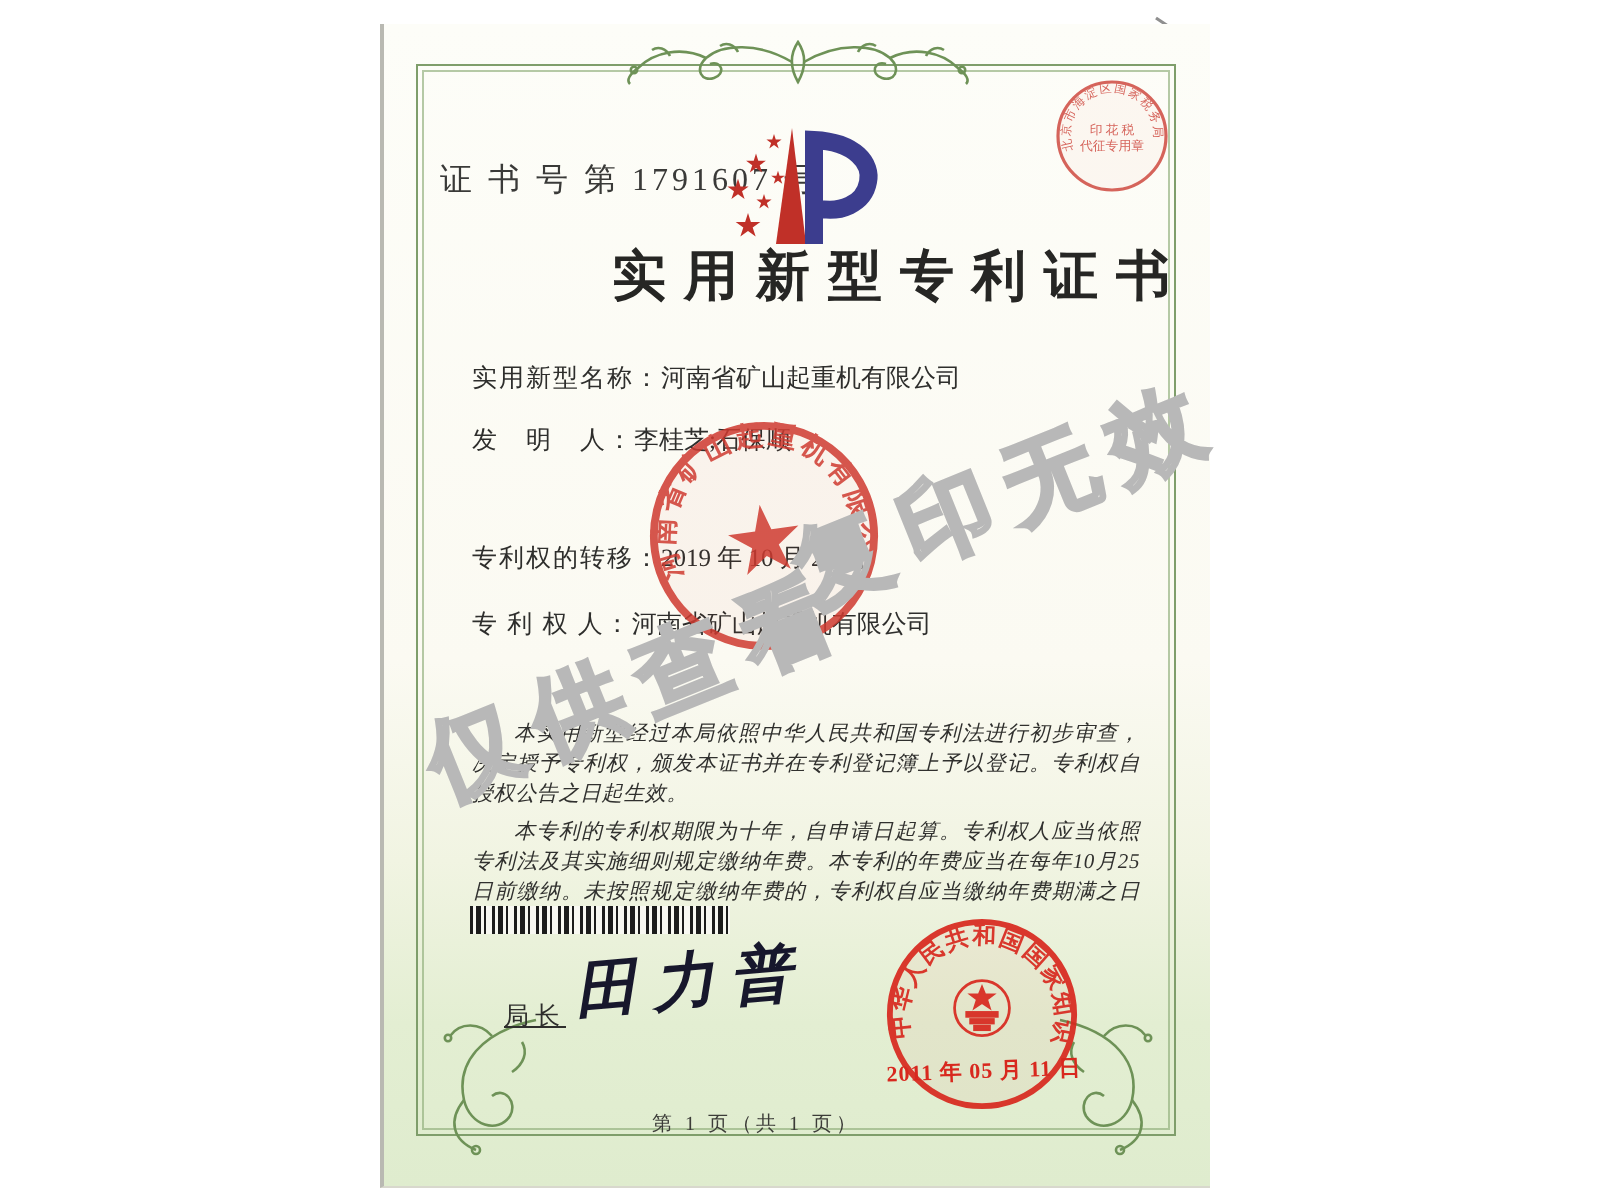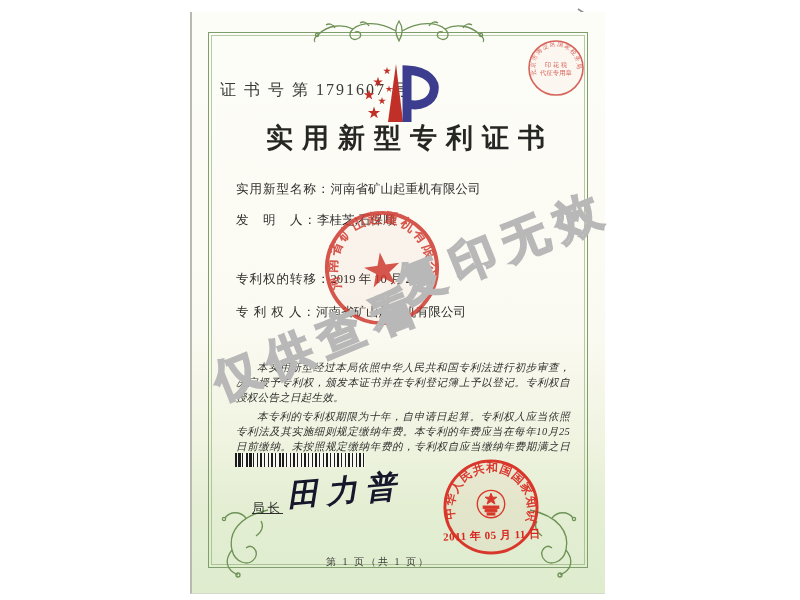--- a/index.html
+++ b/index.html
@@ -22,21 +22,21 @@
   }
   .frame-inner{position:absolute;inset:2px;border:1px solid #8fae79;opacity:.65;}
   .top-ornament{position:absolute;left:117px;top:6px;width:180px;height:28px;}
   .corner-flourish{position:absolute;width:58px;height:72px;}
   .fl-left{left:20px;top:494px;}
   .fl-right{left:336px;top:494px;transform:scaleX(-1);}
   .cert-no{position:absolute;left:28px;top:68px;font-size:16px;letter-spacing:2px;color:#3a3a38;}
   .logo{position:absolute;left:160px;top:46px;width:95px;height:78px;}
   .title{
     position:absolute;left:16px;top:108px;width:404px;text-align:center;
-    font-size:27px;font-weight:bold;letter-spacing:9px;color:#262624;
+    font-size:27px;font-weight:bold;letter-spacing:9px;color:#262624;padding-left:40px;
   }
   .field-row{position:absolute;left:44px;font-size:12.5px;color:#2e2e2c;white-space:nowrap;z-index:2;}
   .f0{top:169px;} .f1{top:200px;} .f2{top:230px;} .f3{top:259px;} .f4{top:292px;} .f5{top:324px;}
   .field-label{letter-spacing:1px;margin-top:35px;}
   .paras{position:absolute;left:40px;top:344px;width:342px;z-index:2;}
   .paras p{
     margin:4px;text-indent:2em;font-size:10.5px;line-height:15px;color:#30302e;
     font-style:italic;letter-spacing:.3px;text-align:justify;
   }
   .barcode{

